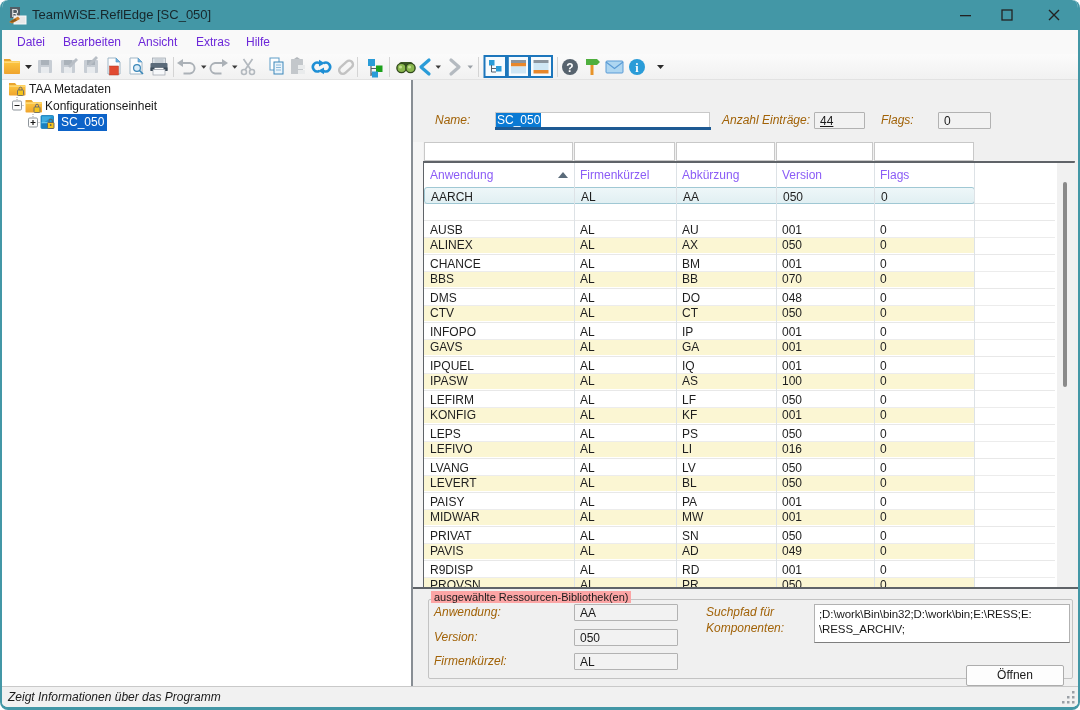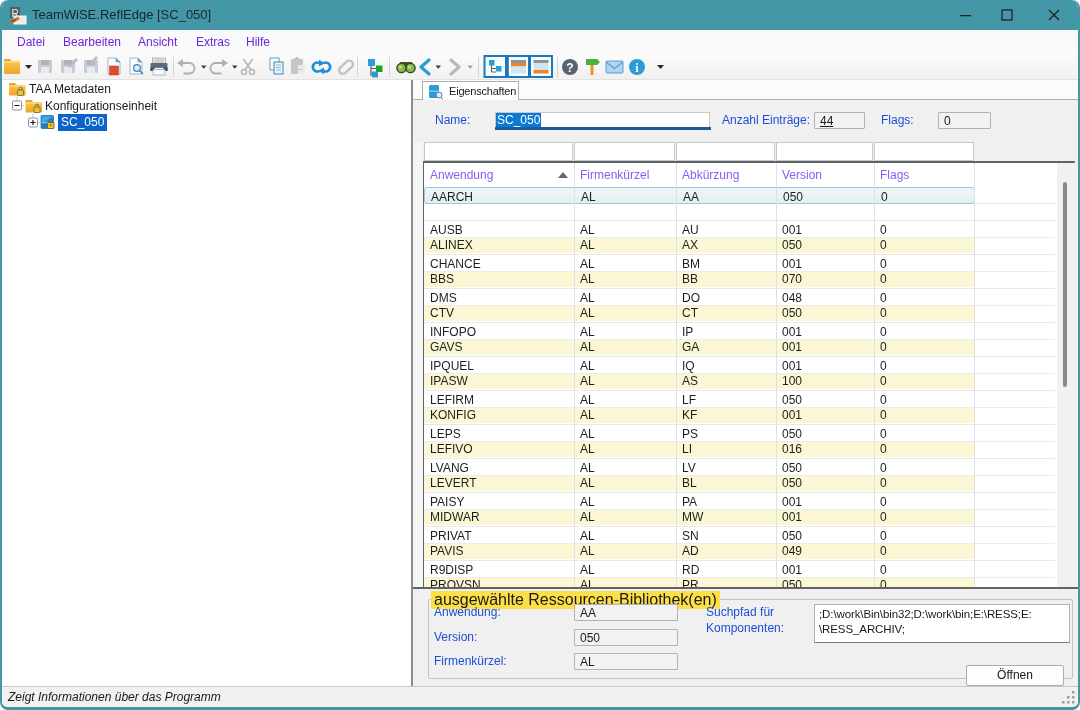--- a/index.html
+++ b/index.html
@@ -9,40 +9,40 @@
 #title .txt{position:absolute;left:32px;top:7px;font-size:13px;color:#17272b;}
 #menu{position:absolute;left:0;top:30px;width:1076px;height:24px;background:#f9f9f9;}
 #menu span{position:absolute;top:5px;font-size:12px;color:#6d28d9;}
 #toolbar{position:absolute;left:0;top:54px;width:1076px;height:26px;background:linear-gradient(#fbfbfb,#f1f1f1);border-bottom:1px solid #e2e2e2;}
 #tree{position:absolute;left:0;top:80px;width:411px;height:606px;background:#fff;border-right:2px solid #888e94;}
 .trow{position:absolute;height:17px;font-size:12px;}
 #rightbg{position:absolute;left:411px;top:80px;width:665px;height:606px;background:#f0f0f0;}
 #tabstrip{position:absolute;left:0px;top:0px;width:665px;height:20px;background:#fbfbfb;border-bottom:1px solid #acacac;}
 #tab1{position:absolute;left:9px;top:1px;width:97px;height:19px;background:#fff;border:1px solid #acacac;border-bottom:none;font-size:12px;}
 #namerow{position:absolute;left:0;top:20px;width:665px;height:42px;background:#f0f0f0;font-size:12px;}
-.lbl{position:absolute;color:#1d4ed8;}
+.lbl{position:absolute;color:#a16207;font-style:italic;}
 .roinput{position:absolute;height:17px;background:#f2f2f2;border:1px solid #b2b2b2;border-radius:1px;font-size:12px;padding:1px 5px;color:#1a1a1a;}
 #filterrow{position:absolute;left:11px;top:62px;width:550px;height:19px;}
 .fcell{position:absolute;top:0;height:19px;background:#fff;border:1px solid #c8c8c8;}
 #grid{position:absolute;left:10px;top:81px;width:652px;height:426px;background:#fff;border-top:2px solid #5f6368;border-left:1px solid #5f6368;border-right:1px solid #9a9a9a;}
 #ghead{position:absolute;left:0;top:0;width:550px;height:24px;background:#fff;font-size:12px;}
 .hc{position:absolute;top:5px;color:#8b5cf6;}
 .vline{position:absolute;top:0;width:1px;height:424px;background:#dde2e6;z-index:3;}
 #grows{position:absolute;left:0;top:24px;width:631px;height:401px;background:repeating-linear-gradient(to bottom,#fff 0 16px,#e8e8e8 16px 17px);}
 .tr{position:absolute;left:0;width:631px;height:17px;font-size:12px;color:#1e1e1e;}
 .tr span{position:absolute;top:2px;}
 .c1{left:6px;}.c2{left:156px;}.c3{left:258px;}.c4{left:358px;}.c5{left:456px;}
 .yel{background:#fbf6d3;width:550px !important;margin-top:32px;}
 .wht{background:#fff;border-bottom:1px solid #ececec;}
 .sel{background:linear-gradient(#eef7f9,#e1eff2);border:1px solid #a0c8d4;border-radius:3px;width:551px !important;}
 #scrollbar{position:absolute;left:633px;top:0;width:18px;height:424px;background:#f1f1f1;}
 #thumb{position:absolute;left:6px;top:19px;width:4px;height:205px;background:#8a8a8a;border-radius:2px;}
 #botpanel{position:absolute;left:0;top:507px;width:665px;height:99px;background:#f0f0f0;border-top:2px solid #5f6368;font-size:12px;}
 #fieldset{position:absolute;left:15px;top:10px;width:645px;height:80px;border:1px solid #c3c3c3;border-radius:2px;}
-#legend{position:absolute;left:2px;top:-9px;background:#fde047;padding:0 3px;font-size:16px;white-space:nowrap;}
+#legend{position:absolute;left:2px;top:-9px;background:#fca5a5;padding:0 3px;font-size:11px;white-space:nowrap;}
 #status{position:absolute;left:0;top:686px;width:1076px;height:21px;background:#f1f1f1;border-top:1px solid #c9c9c9;font-size:12px;}
 #status .txt{position:absolute;left:6px;top:3px;font-style:italic;}
 </style></head>
 <body>
 <div id="win">
  <div id="title">
   <svg class="appicon" style="position:absolute;left:9px;top:6px" width="18" height="19" viewBox="0 0 18 19">
    <rect x="1" y="1" width="10" height="11" fill="#525e66"></rect>
    <text x="6" y="10.5" font-size="10" fill="#f2f2f2" text-anchor="middle" font-family="Liberation Sans">R</text>
    <rect x="5" y="10" width="12" height="8" fill="#e9e9e9" stroke="#fafafa"></rect>
@@ -246,31 +246,20 @@
    <circle cx="50.7" cy="45" r="0.9" fill="#5f5f5f"></circle>
   </svg>
   <div class="trow" style="left:27px;top:2px;">TAA Metadaten</div>
   <div class="trow" style="left:43px;top:19px;">Konfigurationseinheit</div>
   <div class="trow" style="left:57px;top:36px;">
         <span style="position:absolute;left:-1px;top:-2px;background:#0d63c8;color:#fff;padding:1px 3px 2px 3px;white-space:nowrap;">SC_050</span>
       </div>
  </div>
  <div id="rightbg">
       <div style="position:absolute;left:0;top:62px;width:10px;height:445px;background:#f5f5f5;"></div>
-  <div id="tabstrip">
-        <div id="tab1">
-    <svg style="position:absolute;left:5px;top:2px" width="15" height="16" viewBox="0 0 15 16">
-            <rect x="1" y="1" width="10" height="13" rx="1.5" fill="#2a9cd8"></rect>
-            <rect x="1" y="6.5" width="10" height="1.5" fill="#7fc6e8"></rect>
-            <circle cx="11" cy="11" r="3" fill="#dcedf8" stroke="#4a86ad" stroke-width="1"></circle>
-            <path d="M13 13.5 L15 15.5" stroke="#caa53e" stroke-width="1.5"></path>
-          </svg>
-    <span style="position:absolute;left:26px;top:3px;white-space:nowrap;font-size:11px;letter-spacing:-0.2px">Eigenschaften</span>
-  </div>
-      </div>
   <div id="namerow">
     <span class="lbl" style="left:22px;top:13px">Name:</span>
     <div style="position:absolute;left:82px;top:12px;width:215px;height:15px;background:#fff;border:1px solid #c9c9c9;border-bottom:none;"></div>
     <div style="position:absolute;left:82px;top:27px;width:216px;height:2.5px;background:#1e5a93;"></div>
     <div style="position:absolute;left:83px;top:13px;background:#0a7ad4;color:#fff;font-size:12px;padding:0 1px;height:14px;line-height:14px;">SC_050</div>
     <span class="lbl" style="left:309px;top:13px">Anzahl Einträge:</span>
     <div class="roinput" style="left:401px;top:12px;width:51px;text-decoration:underline;">44</div>
     <span class="lbl" style="left:468px;top:13px">Flags:</span>
     <div class="roinput" style="left:525px;top:12px;width:53px;">0</div>
   </div>

